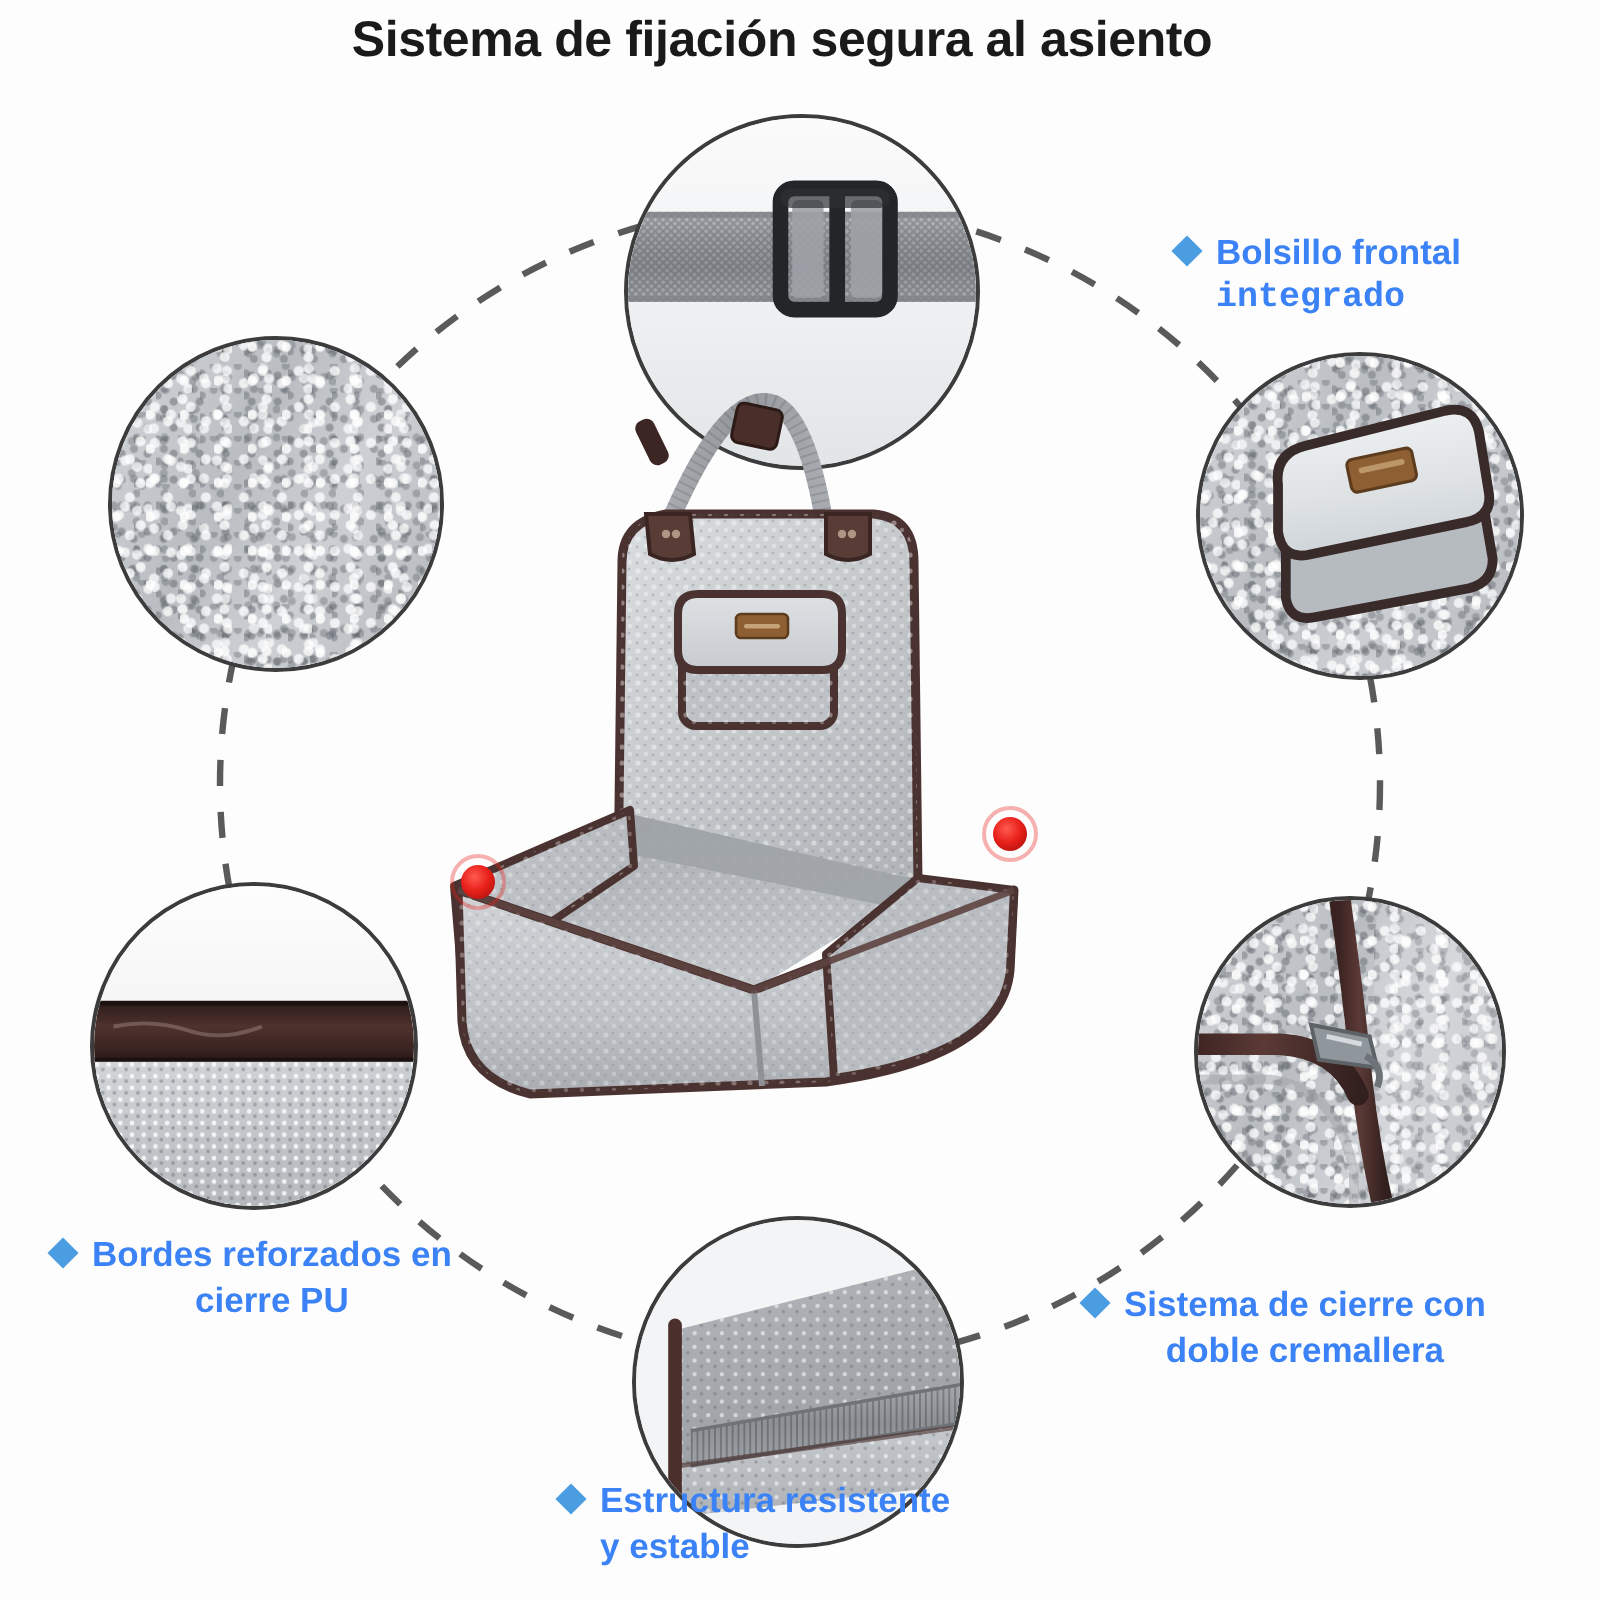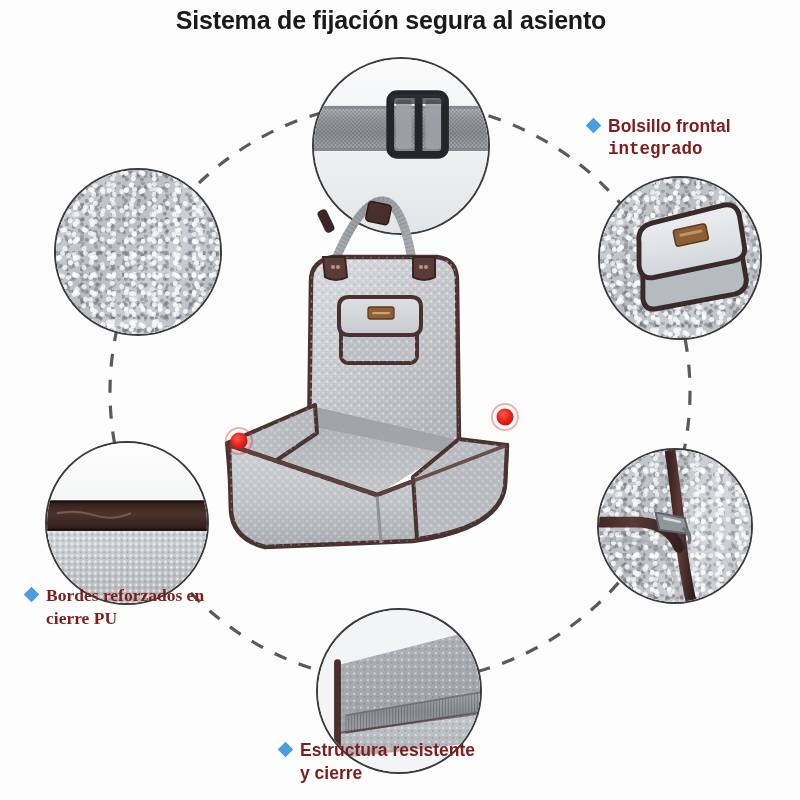--- a/index.html
+++ b/index.html
@@ -81,21 +81,21 @@
       18px 18px, 22px 22px, 20px 20px,
       13px 13px, 15px 15px, 11px 11px, 16px 16px, 12px 12px, 14px 14px,
       100% 100%;
   }
 
   
   .label {
     position: absolute;
     font-size: 17.5px;
     font-weight: bold;
-    color: #7f1d1d;
+    color: #3b82f6;
     line-height: 1.32;
     white-space: nowrap;
   }
   .label .bullet {
     display: inline-block;
     width: 11px;
     height: 11px;
     background: #4a9de0;
     transform: rotate(45deg);
     margin-right: 9px;
@@ -390,24 +390,28 @@
         <circle cx="300" cy="222" r="8.5" fill="url(#markerG)"></circle>
       </g>
     </g>
   </svg>
 
   <div class="label" style="left:588px; top:115px; text-align:left;">
     <span class="bullet"></span><span>Bolsillo frontal</span>
     <span class="l2" style="padding-left:20px;font-family:Liberation Mono, monospace;">integrado</span>
   </div>
 
+  <div class="label" style="left:542px; top:641px; text-align:center;">
+    <span class="bullet"></span><span>Sistema de cierre con</span>
+    <span class="l2" style="padding-left:20px;">doble cremallera</span>
+  </div>
 
   <div class="label" style="left:280px; top:739px; text-align:left;">
     <span class="bullet"></span><span>Estructura resistente</span>
-    <span class="l2" style="padding-left:20px;">y cierre</span>
-  </div>
-
-  <div class="label" style="left:26px; top:584px; font-family:Liberation Serif, serif;">
+    <span class="l2" style="padding-left:20px;">y estable</span>
+  </div>
+
+  <div class="label" style="left:26px; top:616px; text-align:center;">
     <span class="bullet"></span><span>Bordes reforzados en</span>
     <span class="l2" style="padding-left:20px;">cierre PU</span>
   </div>
 
 </div>
 
 </body></html>

